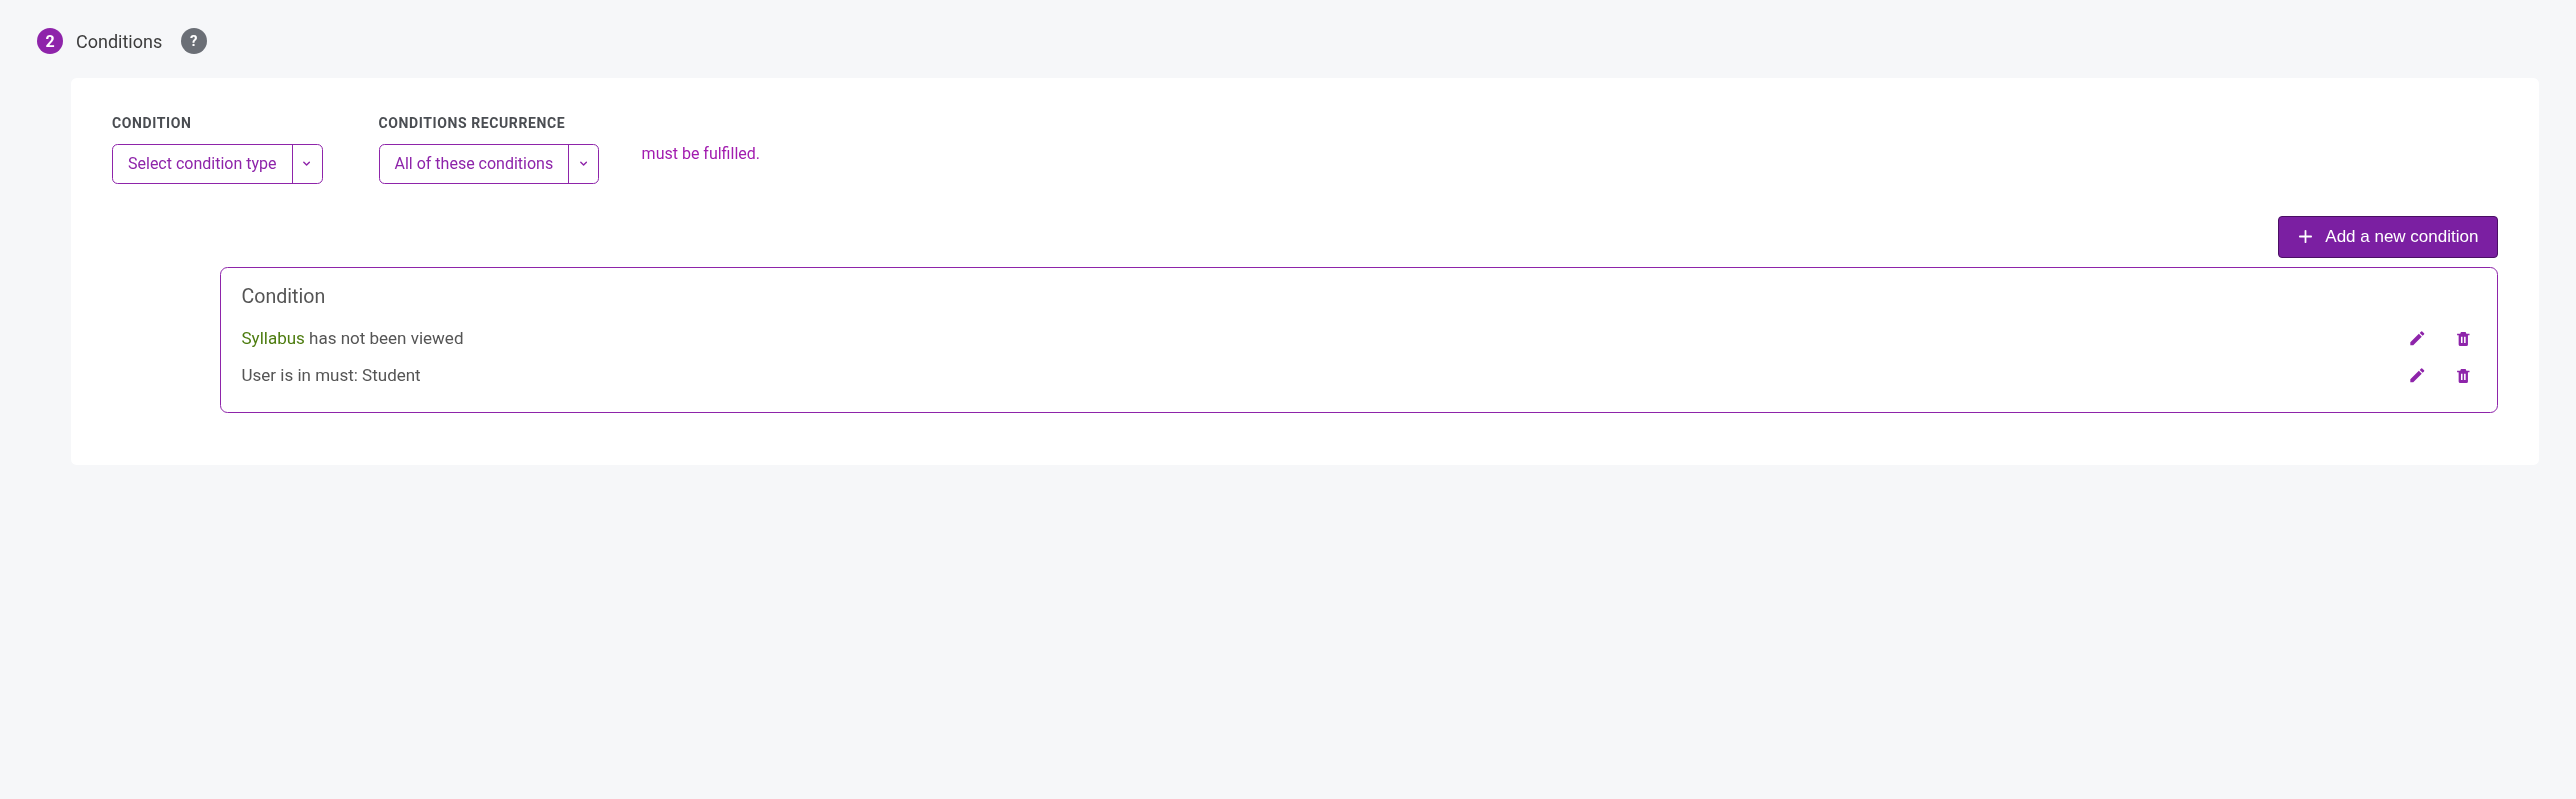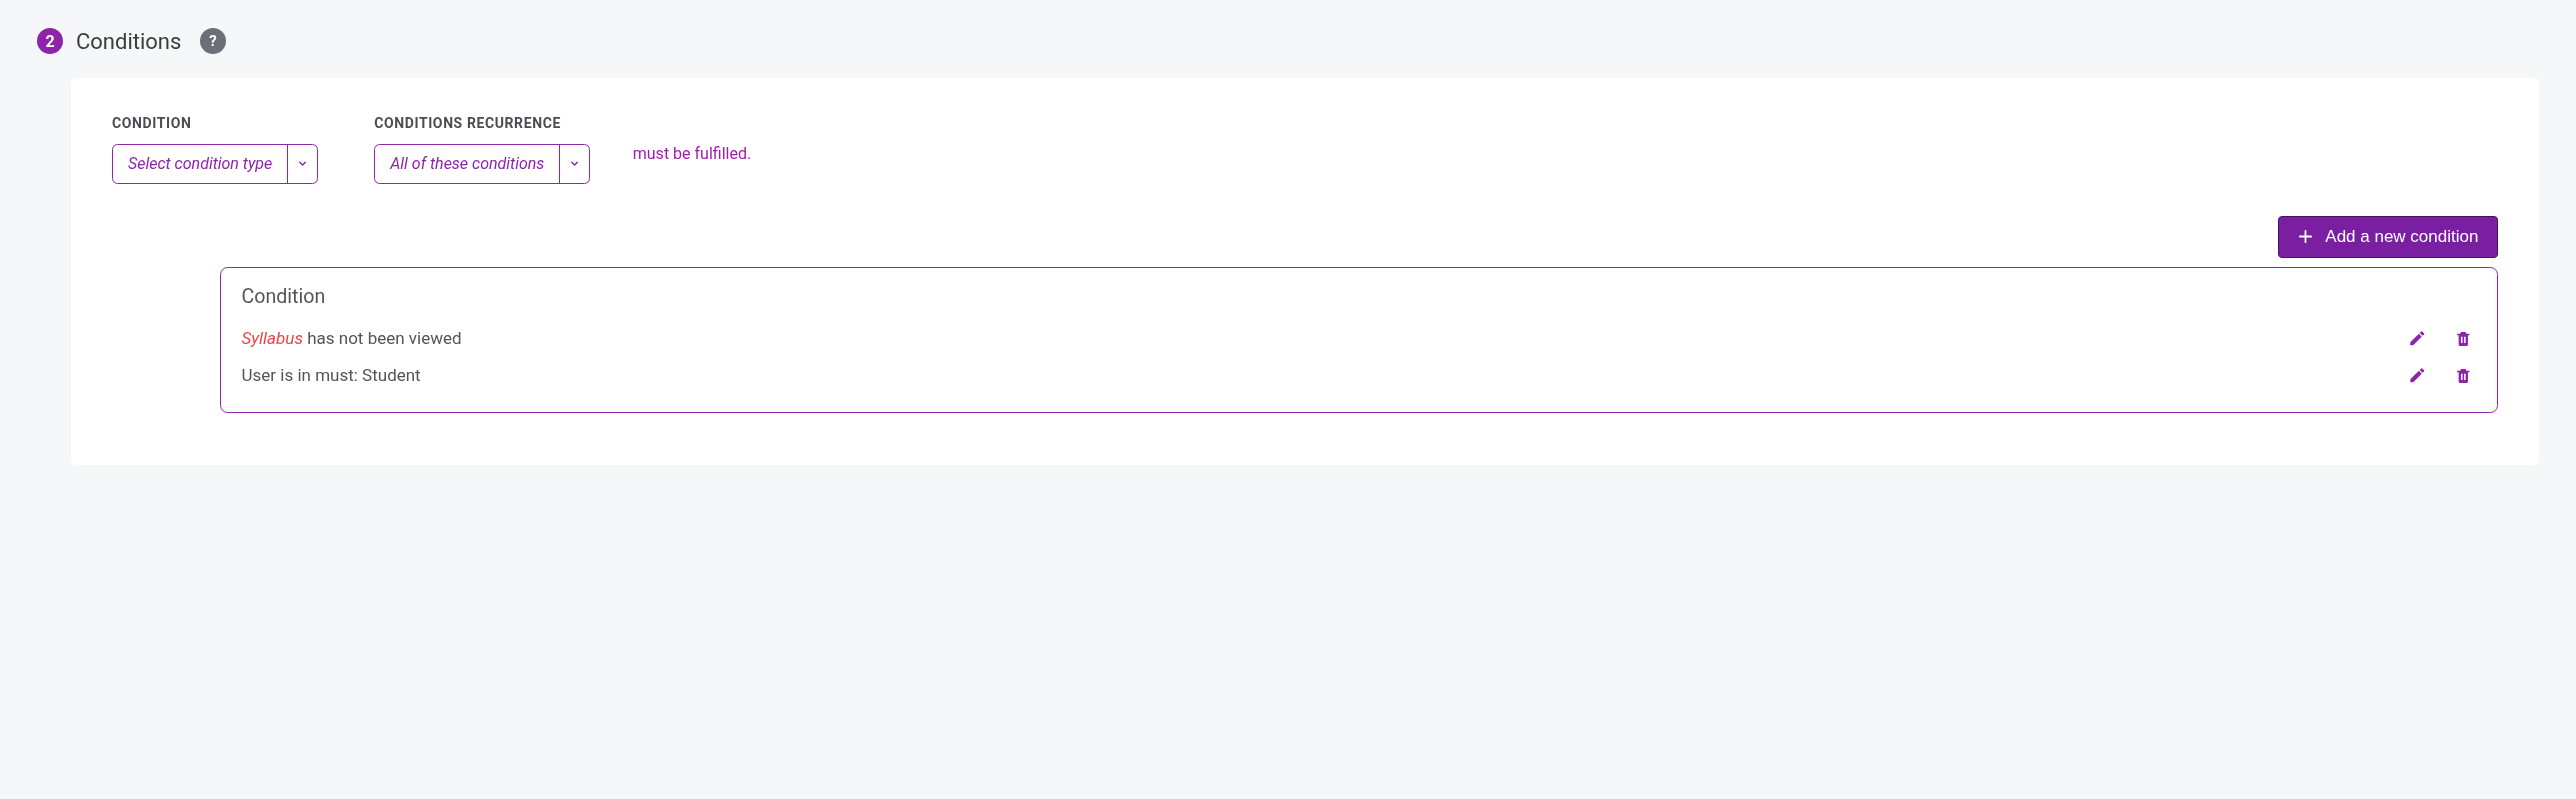--- a/index.html
+++ b/index.html
@@ -25,21 +25,21 @@
       border-radius: 50%;
       background: #8e24aa;
       color: #fff;
       display: flex;
       align-items: center;
       justify-content: center;
       font-weight: 700;
       font-size: 16px;
     }
     .section-title {
-      font-size: 22px;
+      font-size: 18px;
       font-weight: 400;
       color: #3d3d3d;
     }
     .help-badge {
       width: 26px;
       height: 26px;
       border-radius: 50%;
       background: #6b6f76;
       color: #fff;
       display: flex;
@@ -84,21 +84,20 @@
       border: 1.4px solid #8e24aa;
       border-radius: 5.6px;
       overflow: hidden;
       background: #fff;
       font-size: 16px;
       color: #8e24aa;
       cursor: pointer;
     }
     .select-btn .sel-text {
       padding: 9.3px 15px;
-      font-style: italic;
     }
     .select-btn .sel-caret {
       border-left: 1.4px solid #8e24aa;
       width: 30px;
       display: flex;
       align-items: center;
       justify-content: center;
     }
     .suffix-text {
       font-size: 16px;
@@ -136,22 +135,21 @@
     }
     .cond-item {
       display: flex;
       align-items: center;
       justify-content: space-between;
       padding: 5.6px 0;
       font-size: 17px;
       color: #555;
     }
     .cond-text .highlight {
-      color: #ef4444;
-      font-style: italic;
+      color: #4d7c0f;
     }
     .cond-actions {
       display: flex;
       align-items: center;
       gap: 20.5px;
     }
     .icon-btn {
       background: none;
       border: none;
       padding: 3.7px;

